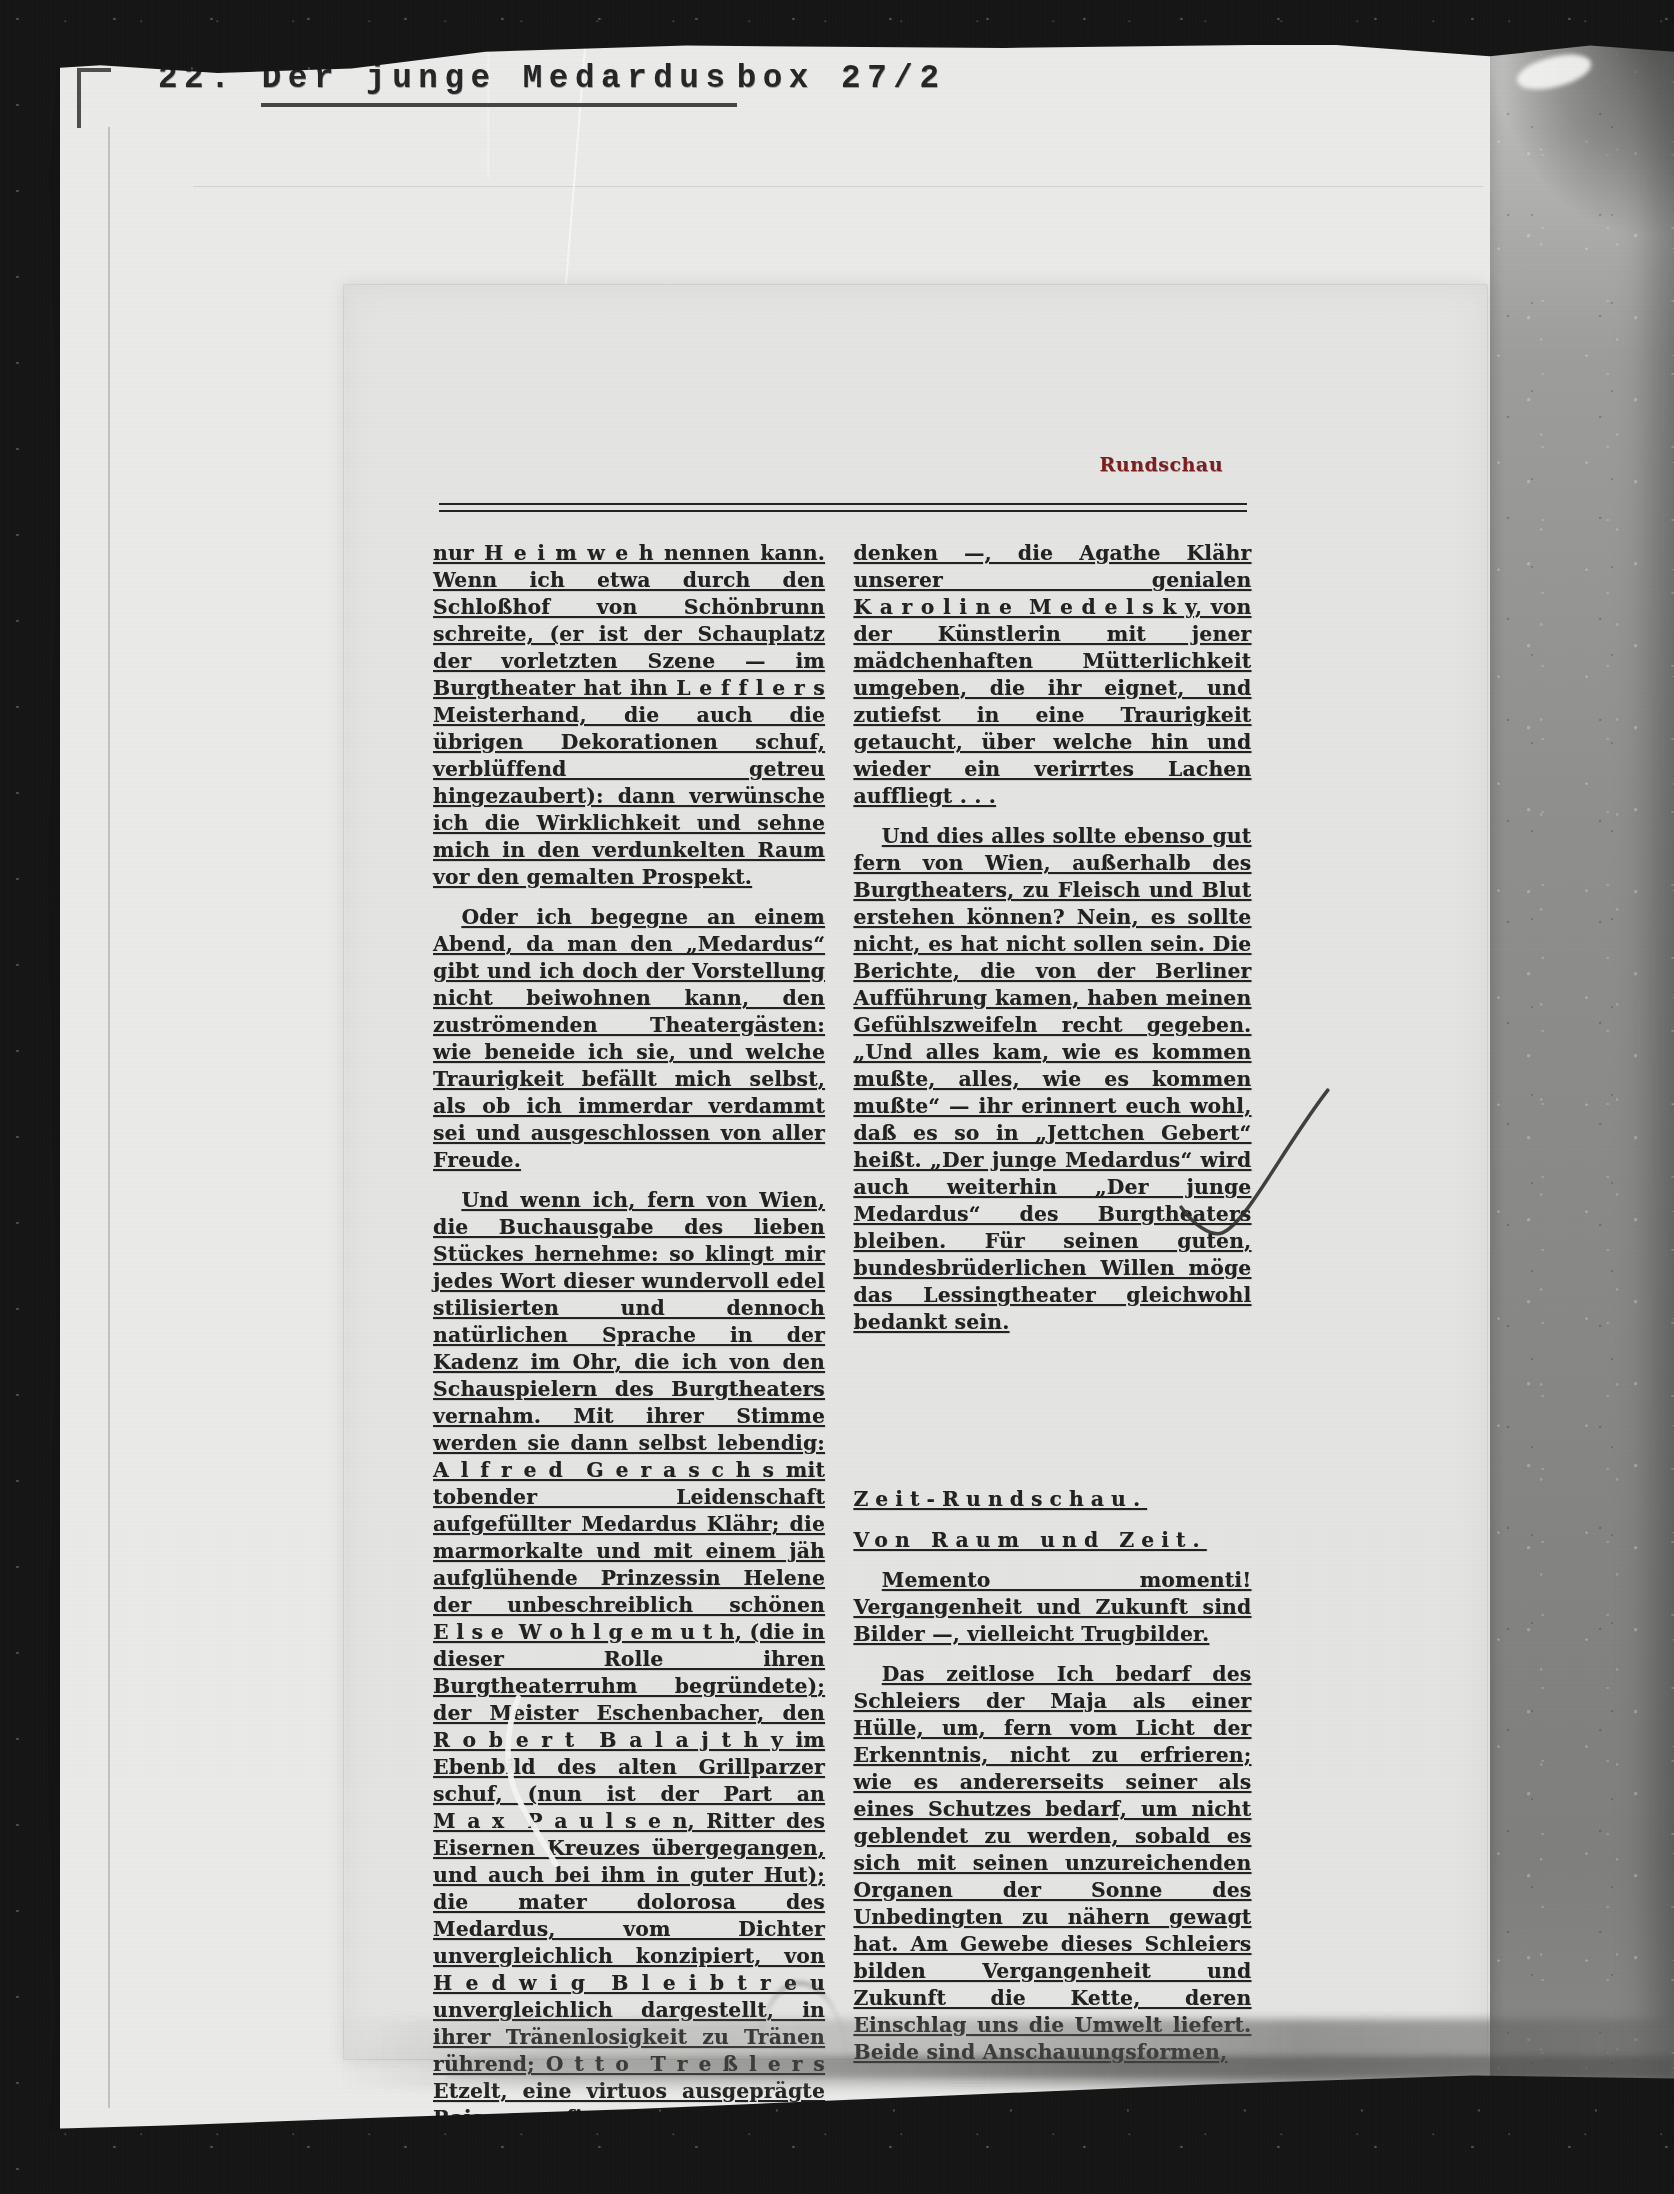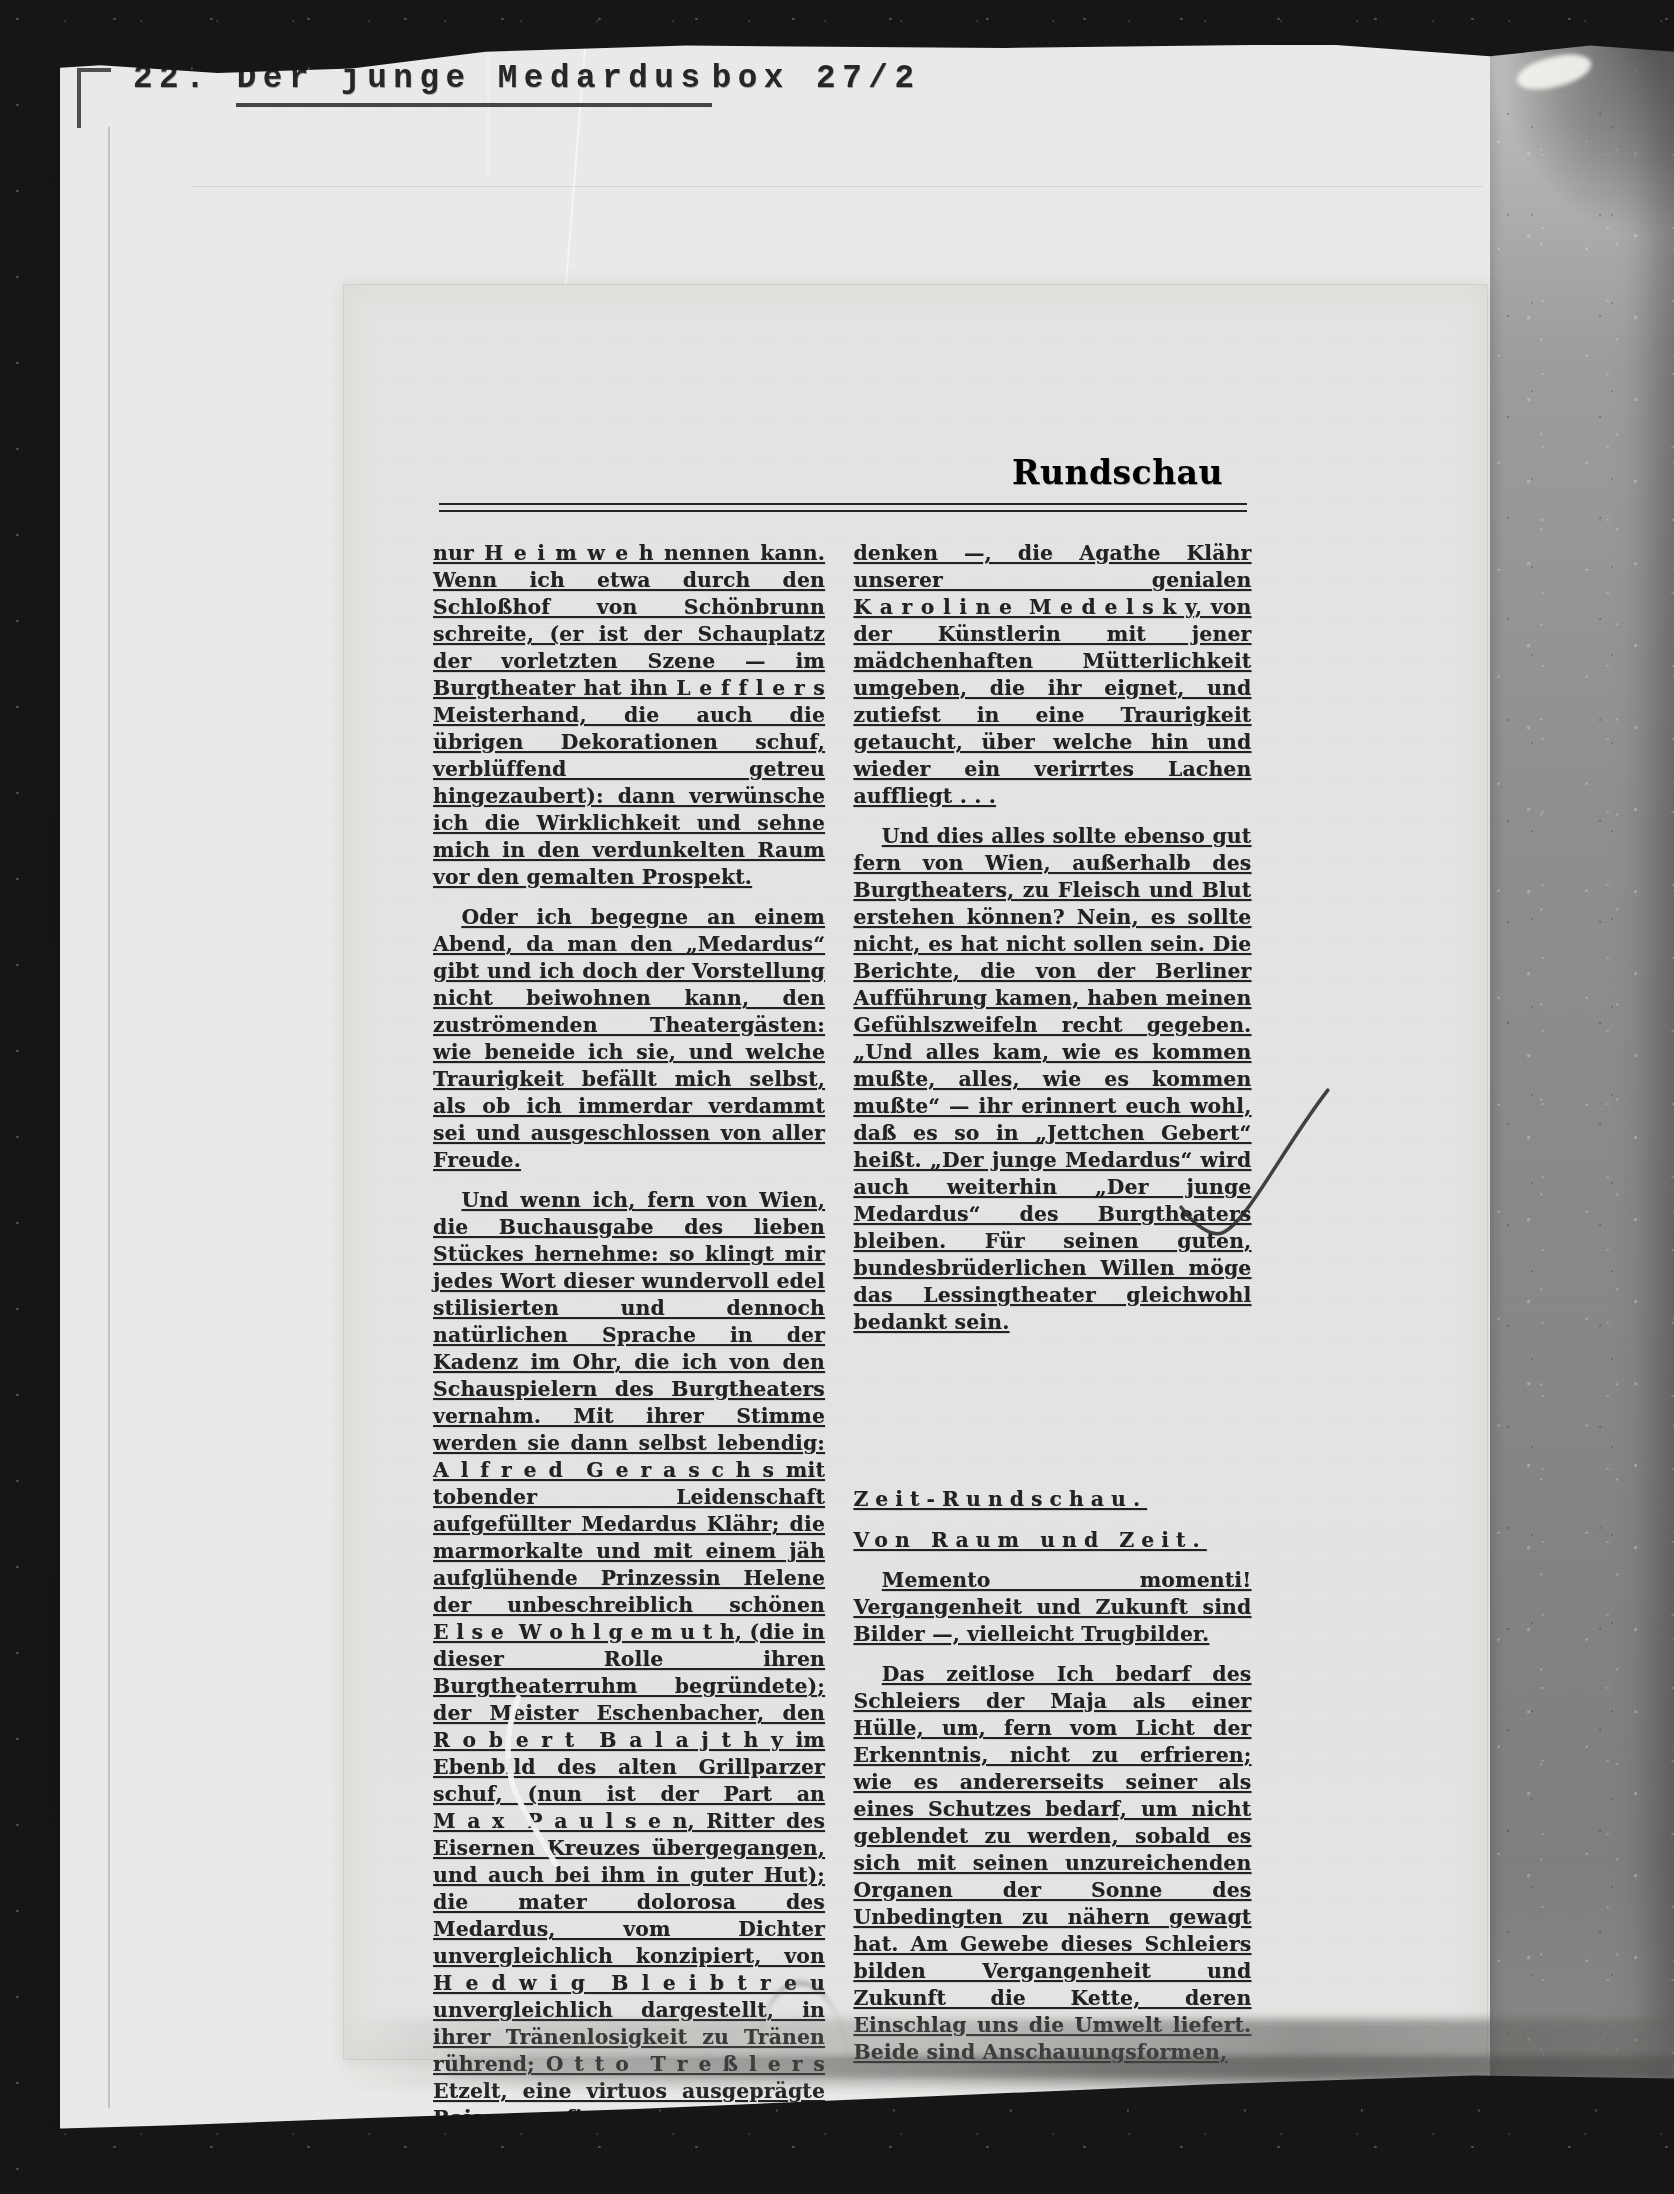--- a/index.html
+++ b/index.html
@@ -27,30 +27,30 @@
   .page{position:absolute;left:60px;top:45px;width:1430px;height:2086px;background:#eaeae8;}
   .page-crease{position:absolute;left:108px;top:127px;width:1.5px;height:1981px;background:rgba(110,110,108,.32);filter:blur(0.5px);}
   .page-hairline{position:absolute;left:193px;top:186px;width:1290px;height:1px;background:rgba(90,90,88,.16);}
   .diag-scratch{position:absolute;left:584px;top:48px;width:1.5px;height:914px;background:rgba(252,252,250,.65);transform:rotate(4.6deg);transform-origin:top left;}
   .pale-streak{position:absolute;background:rgba(250,250,248,.5);border-radius:1.5px;}
 
   
   .scan-header{position:absolute;left:133px;top:60px;white-space:nowrap;
     font-family:"Liberation Mono","DejaVu Sans Mono",monospace;font-weight:700;font-size:32.5px;
     letter-spacing:6.6px;color:#262626;text-shadow:0.5px 0.5px 0.5px rgba(30,30,30,.35);}
-  .scan-header .num{margin-right:24.4px;}
+  .scan-header .num{margin-right:24.4px;margin-left:25px;}
   .scan-header .title{border-bottom:4.1px solid rgba(40,40,40,.85);padding:0 5.1px 6.1px 1px;}
   .scan-header .box{}
   .corner-bracket{position:absolute;left:77px;top:68px;width:29.5px;height:56px;
     border-top:4.6px solid rgba(50,50,50,.85);border-left:4.6px solid rgba(50,50,50,.85);}
 
   
   .clipping{position:absolute;left:344px;top:285px;width:1143px;height:1774px;background:#e4e4e2;
     box-shadow:0 0 0 0.5px rgba(120,120,118,.28), 0 0 15.2px rgba(80,80,78,.15), inset 0 0 30.5px rgba(200,200,198,.4);}
-  .masthead{position:absolute;top:168px;right:264px;font-size:33px;font-weight:700;color:#000000;
+  .masthead{position:absolute;top:168px;right:264px;font-size:19px;font-weight:700;color:#7f1d1d;
     letter-spacing:0.5px;font-family:"DejaVu Serif",serif;text-shadow:0.5px 0.5px 0.5px rgba(25,25,25,.4);}
   .masthead-rule{position:absolute;top:218px;left:95px;width:808px;height:4.6px;
     border-top:2.5px solid #242424;border-bottom:2.5px solid #242424;}
 
   .columns{position:absolute;top:255px;left:89px;width:819px;display:flex;gap:28.4px;}
   .col{font-size:20.3px;line-height:27px;font-weight:700;color:#222;text-align:justify;
     letter-spacing:0.2px;text-shadow:0.3px 0.3px 0.4px rgba(25,25,25,.4);}
   .col-left{width:392px;}
   .col-right{width:398px;}
   .col p{margin:0 0 13.2px 0;text-decoration:underline;}

